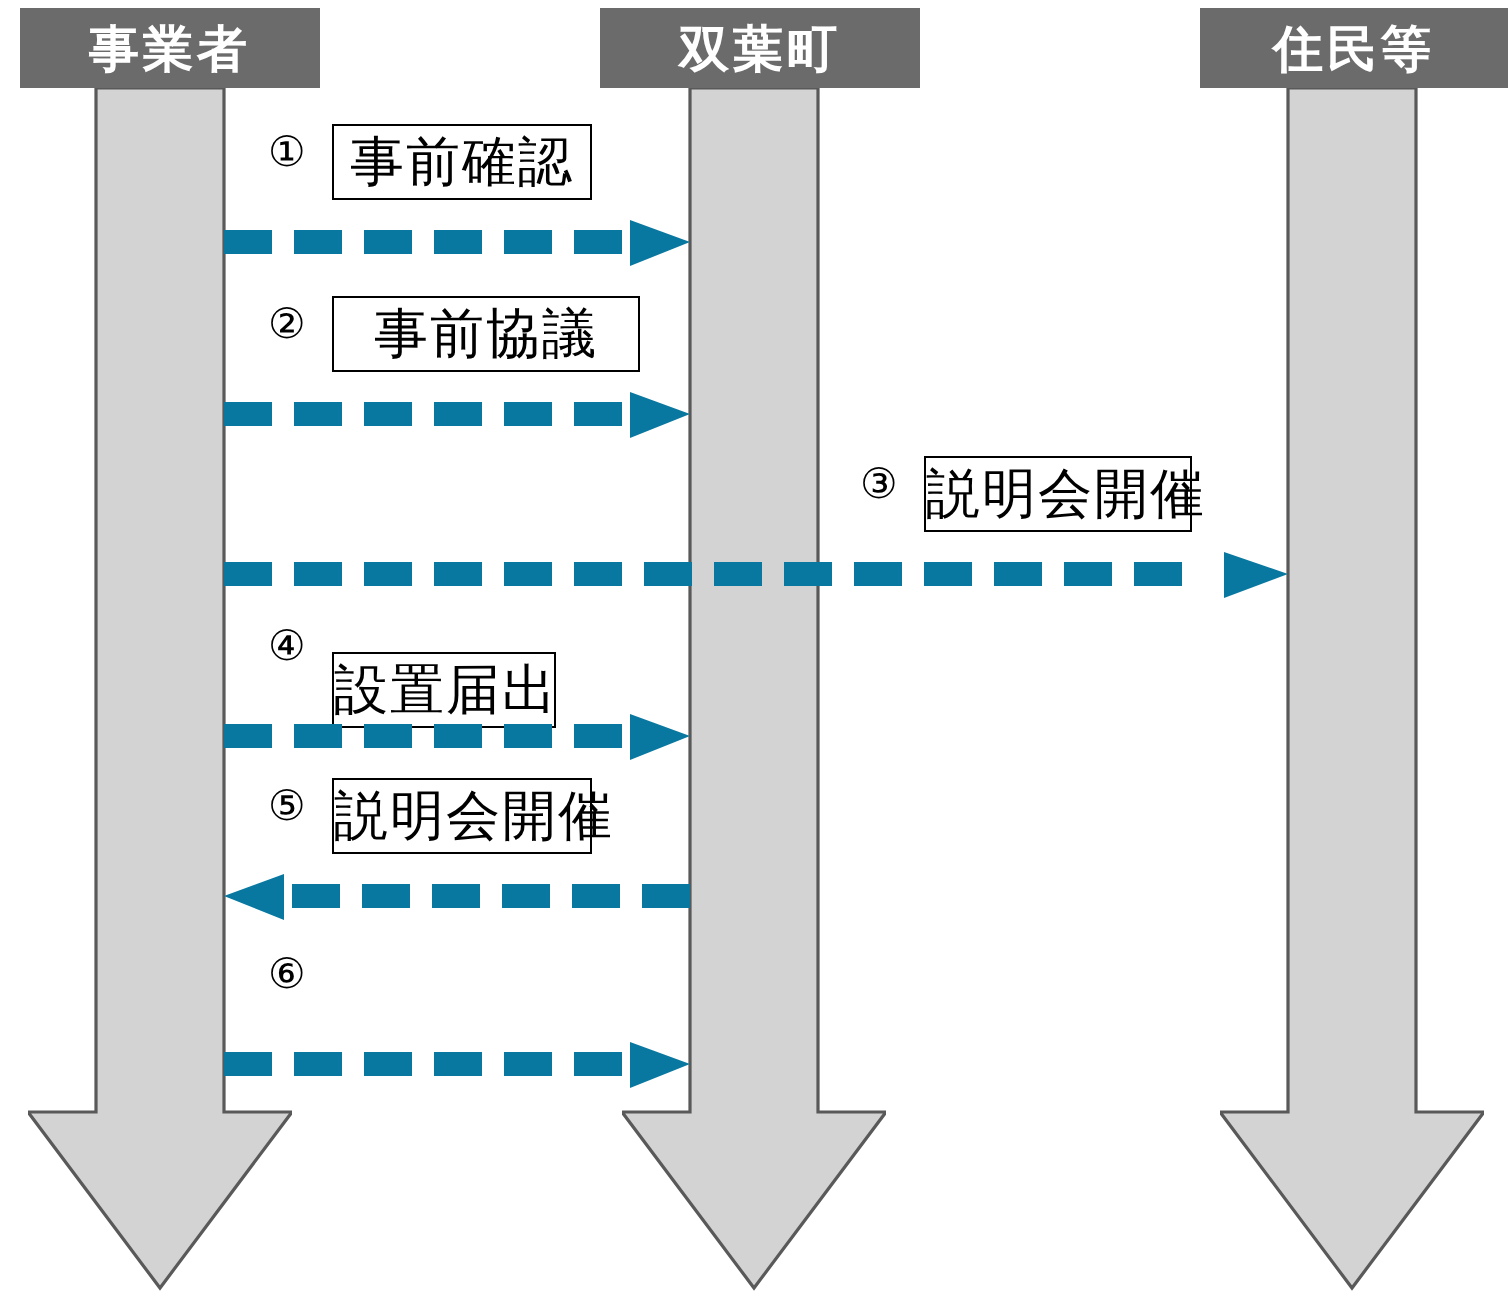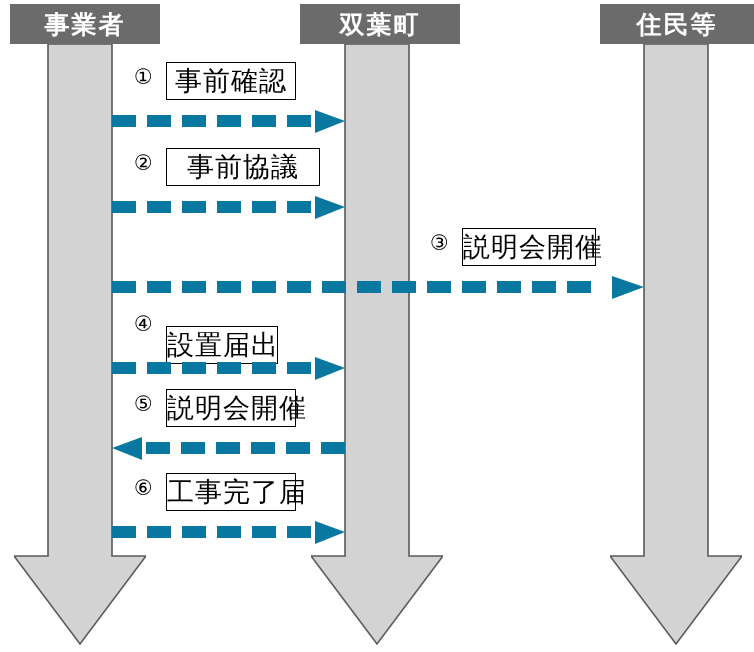--- a/index.html
+++ b/index.html
@@ -190,21 +190,20 @@
         <rect x="69" y="5" width="24" height="12"></rect>
         <rect x="104" y="5" width="24" height="12"></rect>
         <rect x="139" y="5" width="24" height="12"></rect>
         <rect x="174" y="5" width="24" height="12"></rect>
         <rect x="209" y="5" width="24" height="12"></rect>
       </g>
     </svg>
   </div>
 
   <div class="step-label" style="left:134px; top:477px;">⑥</div>
-  <div class="step-box" style="left:166px; top:473px; width:130px;">工事完了届</div>
   <div class="flow-arrow" style="left:112px; top:521px;">
     <svg width="233" height="24" viewBox="0 0 233 24" xmlns="http://www.w3.org/2000/svg">
       <g fill="#0878a0">
         <rect x="0" y="5" width="24" height="12"></rect>
         <rect x="35" y="5" width="24" height="12"></rect>
         <rect x="70" y="5" width="24" height="12"></rect>
         <rect x="105" y="5" width="24" height="12"></rect>
         <rect x="140" y="5" width="24" height="12"></rect>
         <rect x="175" y="5" width="24" height="12"></rect>
         <polygon points="203,0 233,11 203,23"></polygon>

